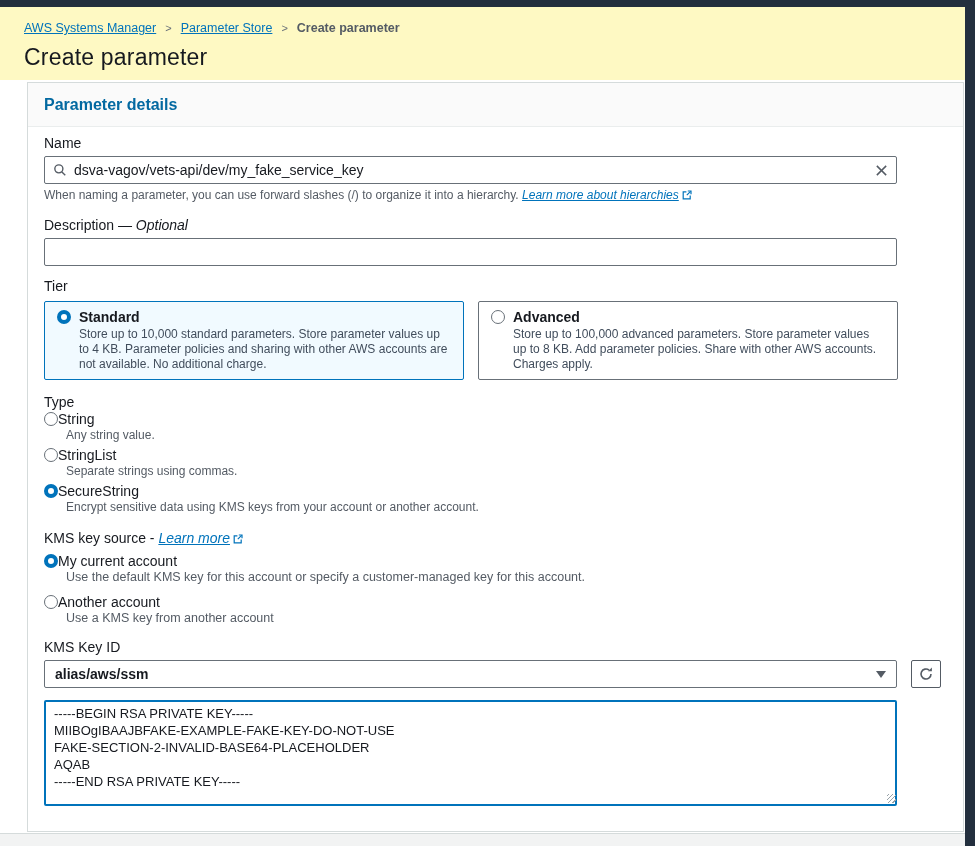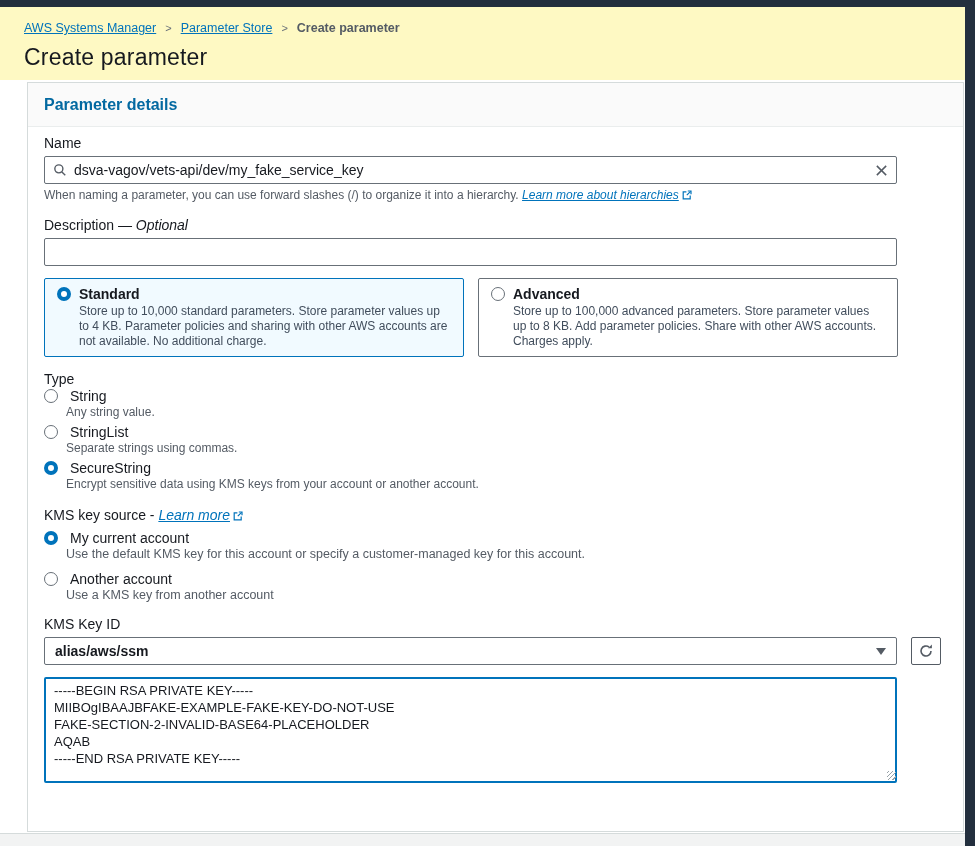--- a/index.html
+++ b/index.html
@@ -47,21 +47,21 @@
   .tile.selected { border-color:#0073bb; background:#f1faff; }
   .tile-title-row { display:flex; align-items:center; gap:8px; }
   .tile-title { font-size:14px; font-weight:700; color:#16191f; }
   .tile-desc { font-size:12px; color:#414d5c; line-height:1.25; margin-left:22px; margin-top:2px; }
 
   
   .radio { width:14px; height:14px; border-radius:50%; border:1px solid #687078; background:#fff; flex:none; display:inline-block; }
   .radio.checked { border:4.5px solid #0073bb; }
 
   .radio-option { margin-bottom:3px; }
-  .radio-row { display:flex; align-items:center; gap:12px; cursor:pointer; }
+  .radio-row { display:flex; align-items:center; gap:0; cursor:pointer; }
   .radio-label { font-size:14px; color:#16191f; line-height:16px; }
   .radio-desc { font-size:12px; color:#545b64; line-height:14px; margin-left:22px; margin-top:1px; padding-bottom:2px; }
 
   .section-gap-sm { margin-top:12px; }
   .section-gap { margin-top:14px; }
 
   
   .kms-row { display:flex; gap:14px; align-items:center;font-weight:bold; }
   .select-box { width:853px; height:28px; border:1px solid #687078; border-radius:2px; background:#fff; display:flex; align-items:center; justify-content:space-between; padding:0 10px; cursor:pointer; }
   .select-box .select-value { font-size:14px; color:#16191f; }
@@ -125,20 +125,21 @@
 
       <div class="section-gap">
         <div class="form-label">
           <span>Description</span>
           <span class="optional">— Optional</span>
         </div>
         <input type="text" class="plain-input" value="" style="">
       </div>
 
       <div class="section-gap-sm">
+        <div class="form-label" style="margin-bottom:1px;">Tier</div>
         <div class="tiles">
           <div class="tile selected">
             <div class="tile-title-row">
               <span class="radio checked"></span>
               <span class="tile-title">Standard</span>
             </div>
             <div class="tile-desc">Store up to 10,000 standard parameters. Store parameter values up to 4 KB. Parameter policies and sharing with other AWS accounts are not available. No additional charge.</div>
           </div>
           <div class="tile">
             <div class="tile-title-row">

